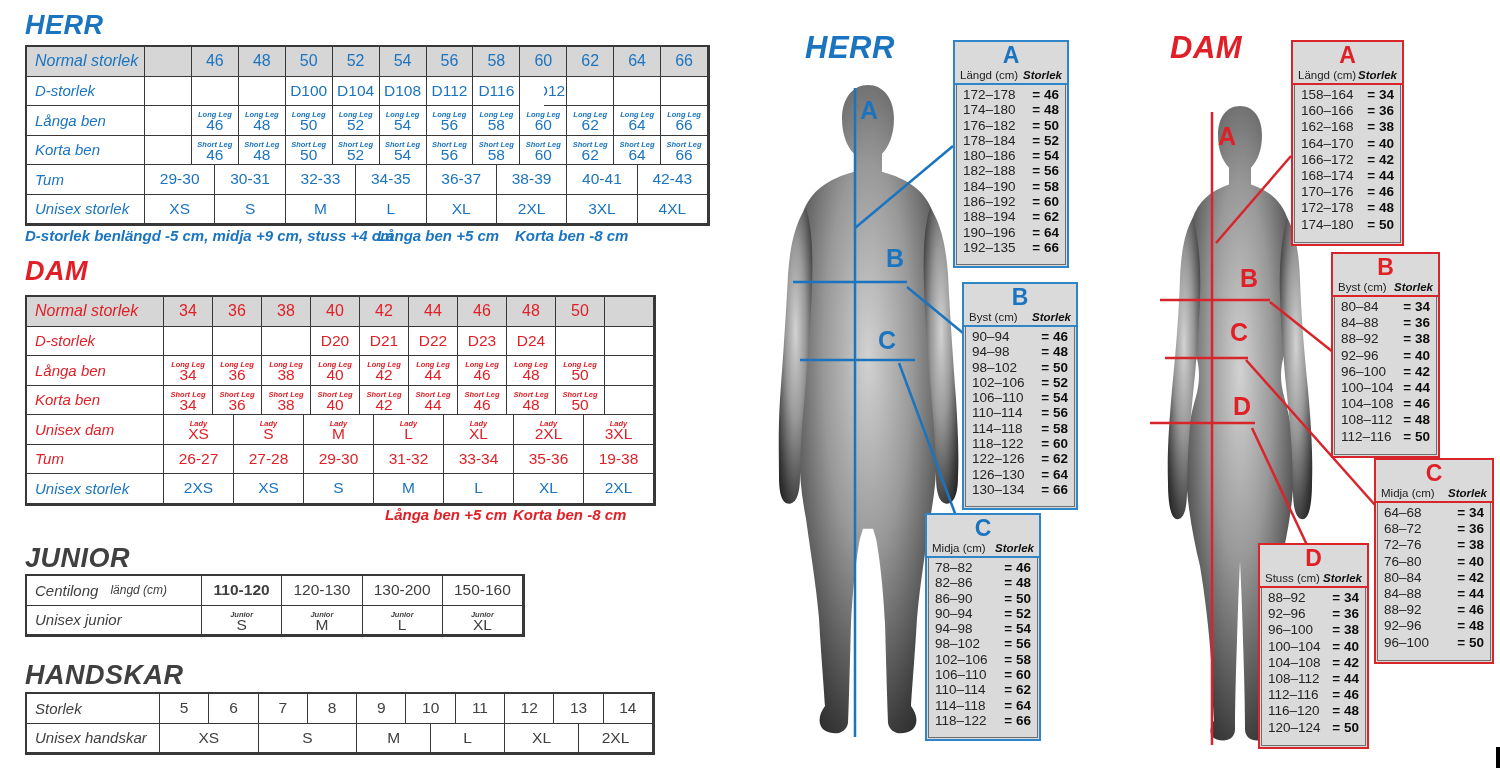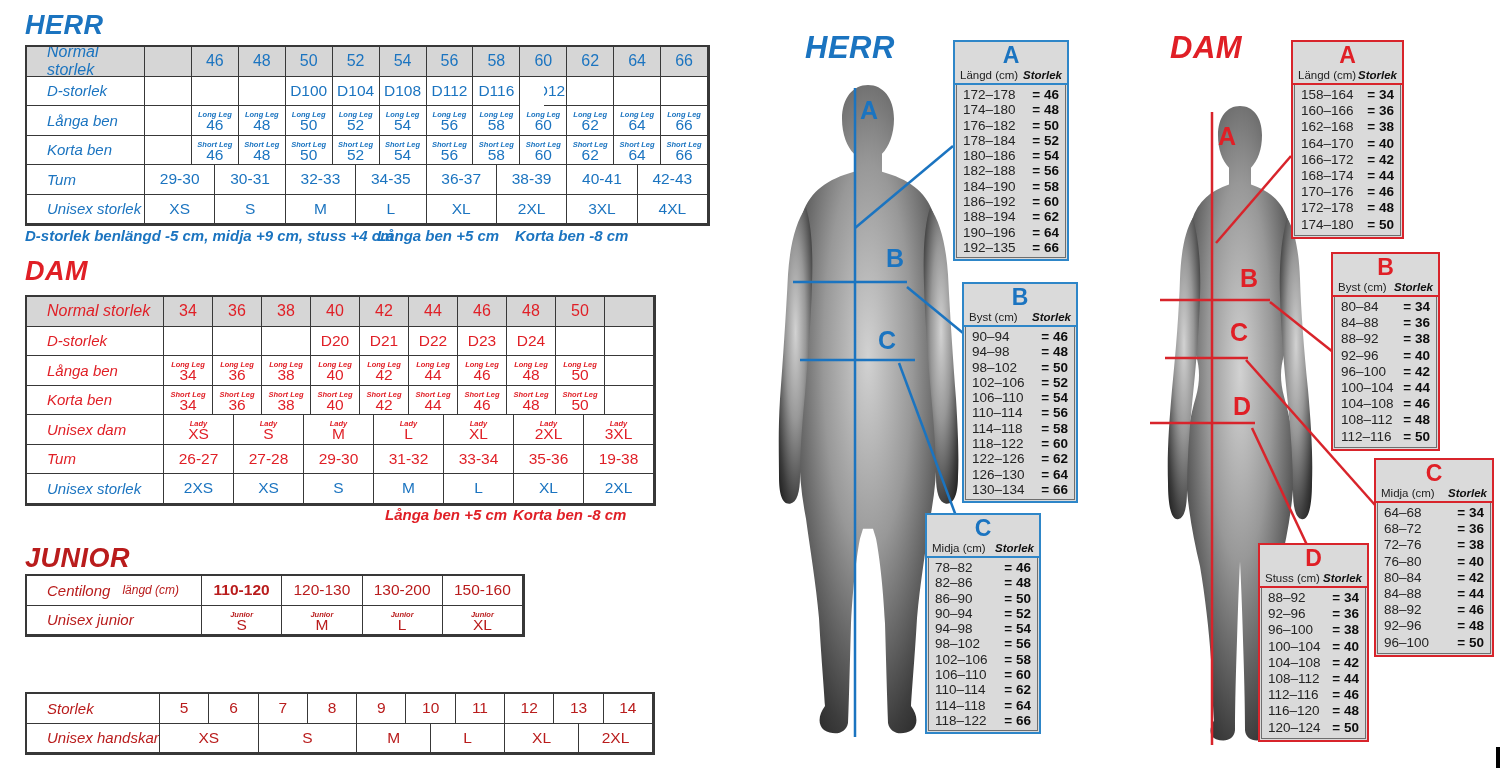--- a/index.html
+++ b/index.html
@@ -3,69 +3,70 @@
 <meta charset="utf-8">
 <style>
   html,body{margin:0;padding:0;background:#fff;}
   #canvas{position:relative;width:1500px;height:768px;background:#ffffff;overflow:hidden;
           font-family:"Liberation Sans","DejaVu Sans",sans-serif;}
   .hd{position:absolute;font-style:italic;font-weight:bold;letter-spacing:.5px;margin:0;}
   .hd.sz27{font-size:27px;}
   .hd.sz31{font-size:31px;}
   .ink-blue{color:#1b74c0;}
   .ink-red{color:#e01f26;}
-  .ink-black{color:#b91c1c;}
+  .ink-black{color:#404040;}
 
   
   .maintbl{position:absolute;display:grid;grid-auto-rows:29.5px;background:#fff;
            border:2px solid #383838;box-sizing:border-box;}
   .maintbl .cell{border-right:1.5px solid #383838;border-bottom:1.5px solid #383838;
                  display:flex;align-items:center;justify-content:center;overflow:hidden;
                  font-size:15.5px;box-sizing:border-box;background:#fff;}
   .maintbl .cell:last-child, .maintbl .cell{min-width:0;}
-  .maintbl .lab{justify-content:flex-start;padding-left:20px;font-style:italic;font-size:15px;}
+  .maintbl .lab{justify-content:flex-start;padding-left:8px;font-style:italic;font-size:15px;}
   .maintbl .head{background:#d6d6d6;font-size:16px;}
   .maintbl .stack{flex-direction:column;line-height:13px;}
   .maintbl .tiny{font-size:7.5px;font-weight:bold;font-style:italic;line-height:7px;margin-top:2px;}
   .maintbl .lab2{font-size:12px;margin-left:12px;font-style:italic;}
 
   .foot{position:absolute;font-style:italic;font-weight:bold;font-size:15px;height:20px;}
   .foot span{position:absolute;top:0;white-space:nowrap;}
 
   
   .sidetbl{position:absolute;background:#dadada;box-sizing:border-box;border:2px solid;}
   .sidetbl.bl{border-color:#2e86c8;}
   .sidetbl.rd{border-color:#d8242b;}
   .sidetbl .letter{font-weight:bold;font-size:23px;text-align:center;height:27px;line-height:27px;}
   .sidetbl .lblrow{display:flex;justify-content:space-between;align-items:flex-end;
                    padding:0 5px 2px 5px;font-size:11.5px;border-bottom:2px solid;}
   .sidetbl.bl .lblrow{border-color:#2e86c8;}
   .sidetbl.rd .lblrow{border-color:#d8242b;}
   .lblrow .measure{color:#222;}
   .lblrow .szl{font-weight:bold;font-style:italic;color:#101010;}
-  .sidetbl .rows{border:1px solid #6e6e6e;border-top:none;margin:0 1px 1px 1px;padding:2px 6px 2px 6px;}
+  .sidetbl .rows{border:1px solid #6e6e6e;border-top:none;margin:0 1px 1px 1px;padding:2px 6px 9px 6px;}
   .sidetbl .srow{display:flex;justify-content:space-between;font-size:13.5px;color:#242424;white-space:nowrap;}
   .sidetbl .srow .eq{font-weight:bold;color:#0d0d0d;}
   .sidetbl.h11 .srow{line-height:15.3px;}
   .sidetbl.h9  .srow{line-height:16.2px;}
 
   
   .sil{position:absolute;}
   #lines{position:absolute;left:0;top:0;pointer-events:none;}
   .marker{position:absolute;font-weight:bold;font-size:25px;line-height:25px;}
   #corner-mark{position:absolute;left:1496px;top:747px;width:4px;height:21px;background:#000;}
 </style>
 </head>
 <body>
 
 <div id="canvas">
 
   <h1 class="hd sz27 ink-blue" style="left:25px;top:10px;">HERR</h1>
   <h1 class="hd sz27 ink-red" style="left:25px;top:256px;">DAM</h1>
   <h1 class="hd sz27 ink-black" style="left:25px;top:543px;">JUNIOR</h1>
+  <h1 class="hd sz27 ink-black" style="left:25px;top:660px;">HANDSKAR</h1>
 
   <div class="maintbl" style="left: 25px; top: 45px; width: 685px; grid-template-columns: 118px repeat(24, 1fr);">
       <div class="cell lab ink-blue head">
         <span>Normal storlek</span>
       </div>
       <div class="cell ink-blue head" style="grid-column: span 2;">
         <span></span>
       </div>
       <div class="cell ink-blue head" style="grid-column: span 2;">
         <span>46</span>

